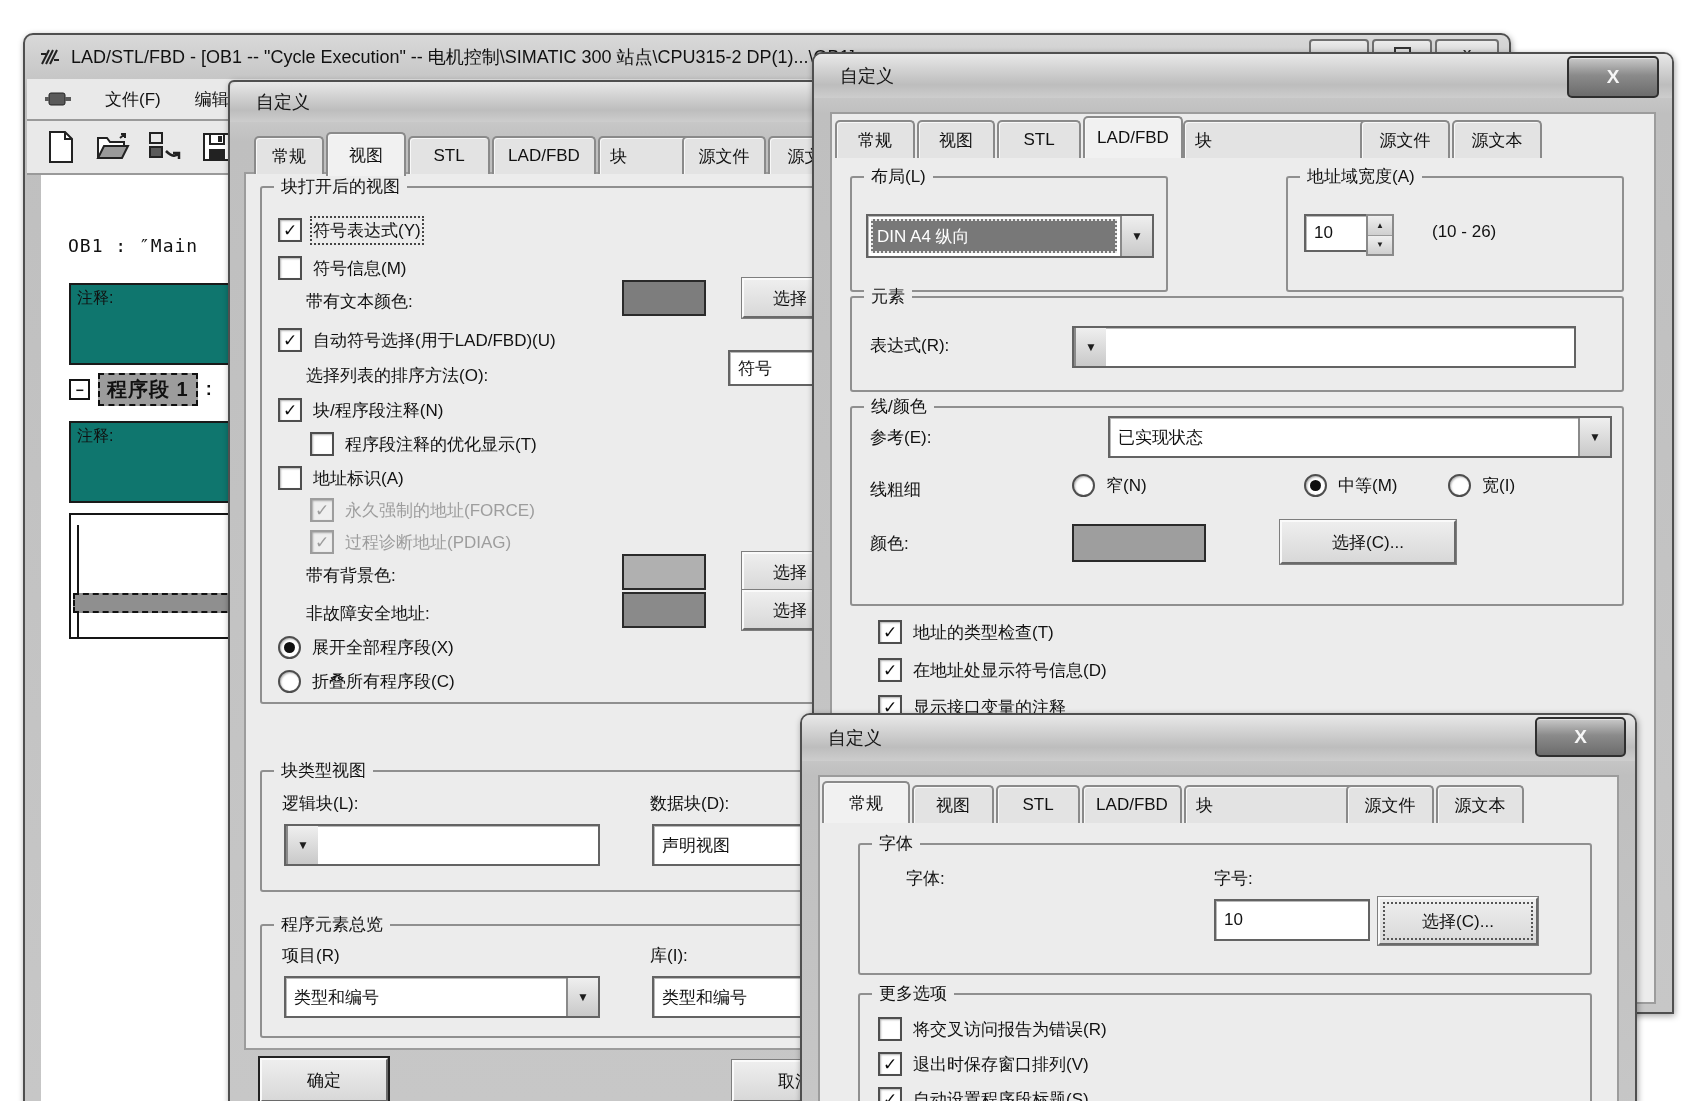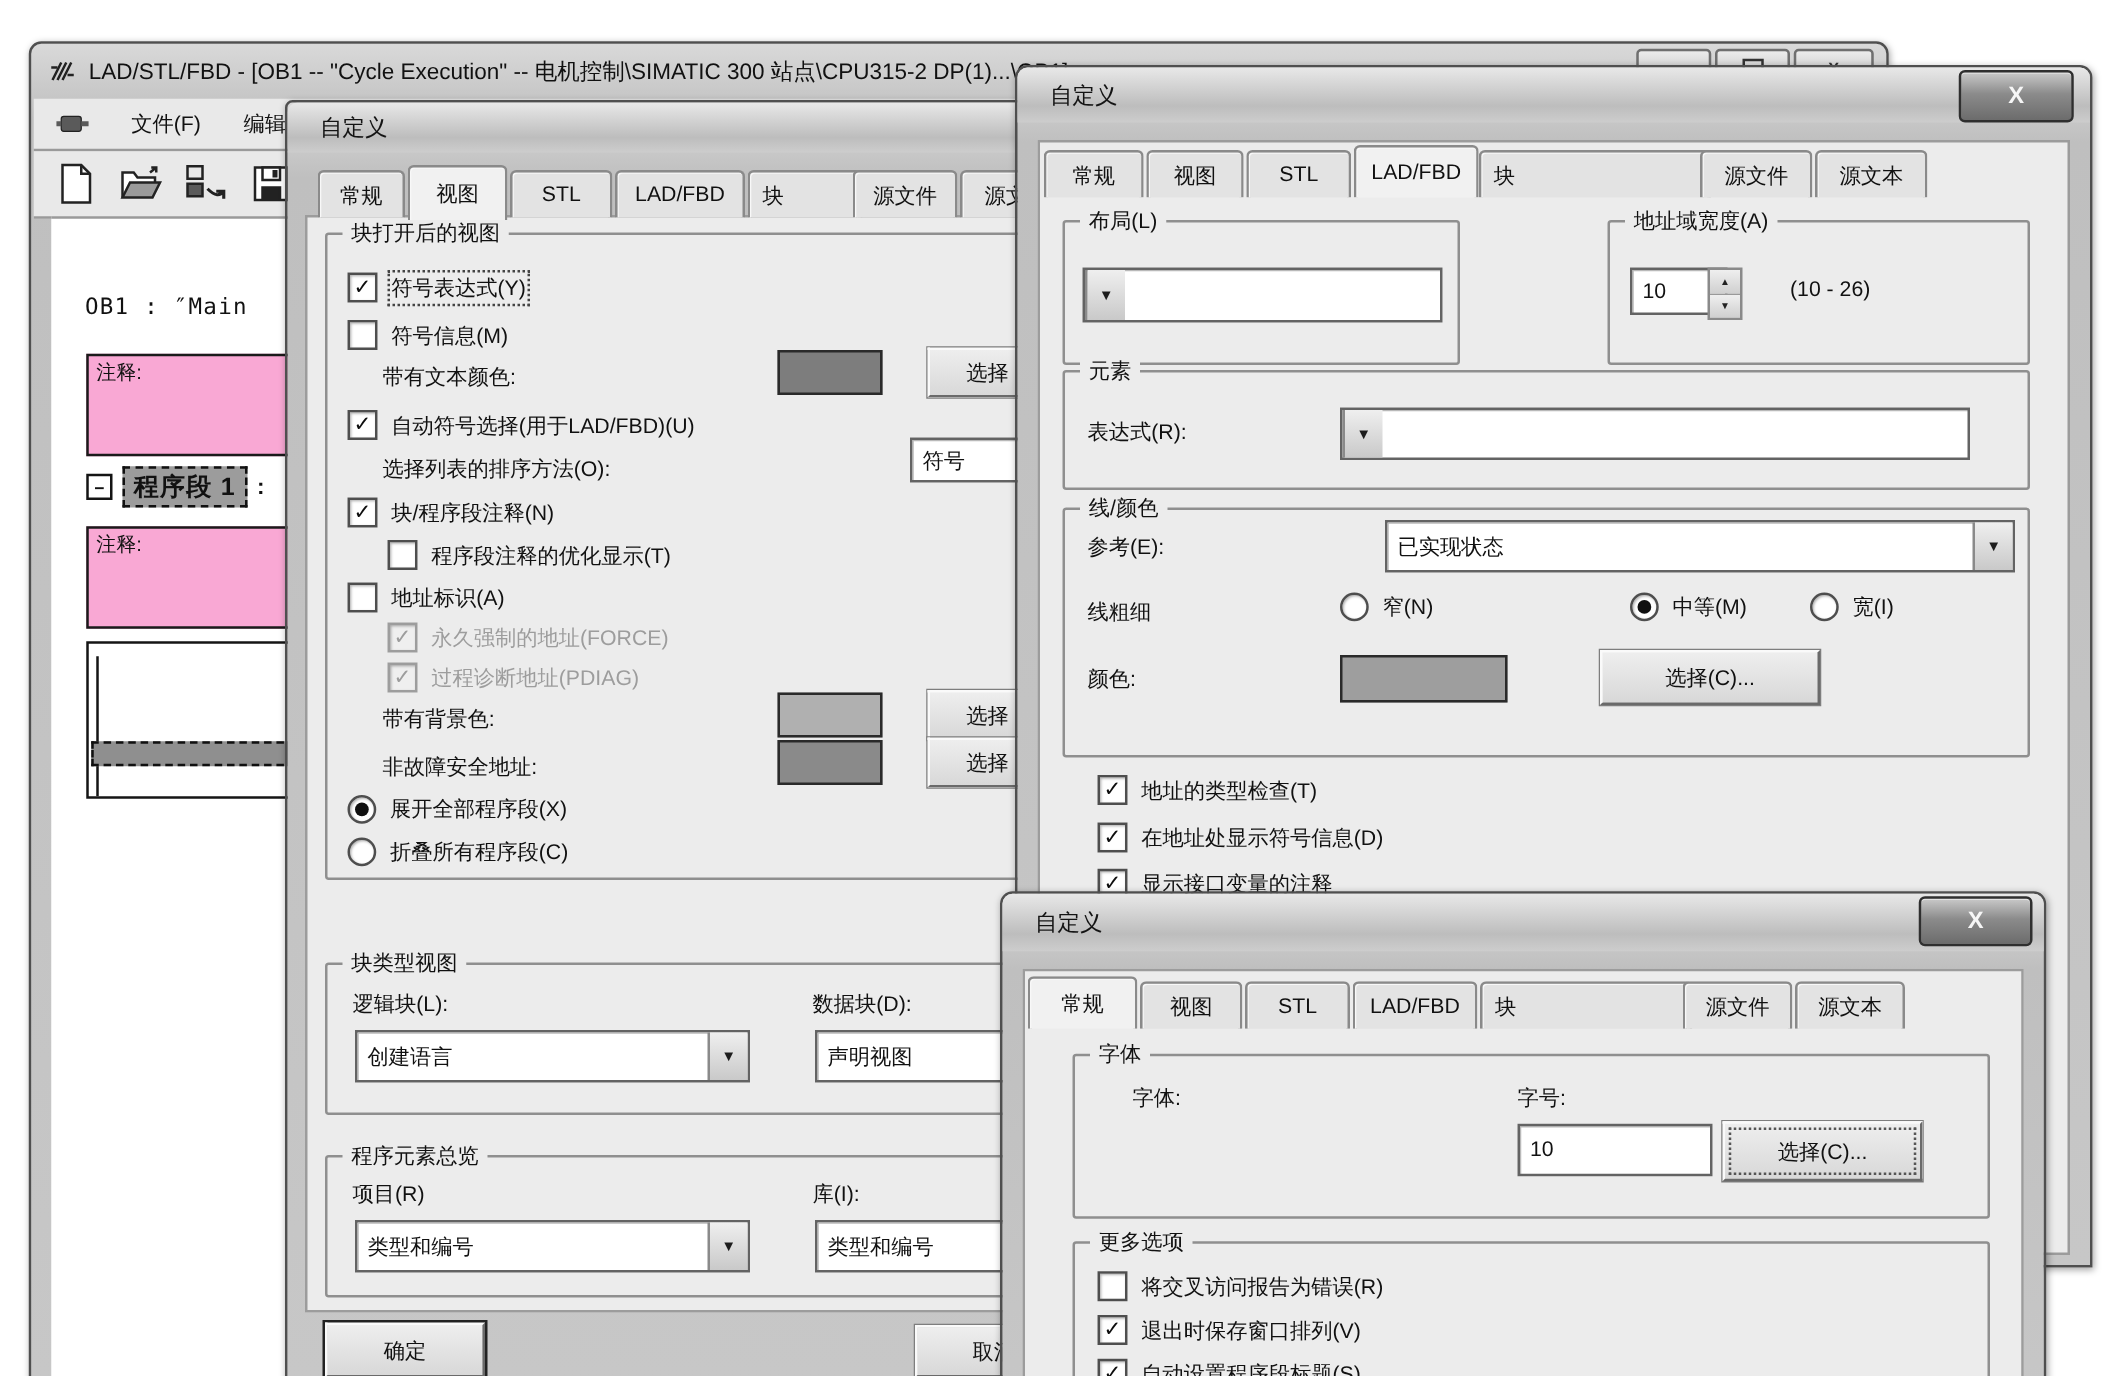--- a/index.html
+++ b/index.html
@@ -58,21 +58,21 @@
   
   .menubar{position:absolute;left:2px;right:2px;top:44px;height:40px;background:#e9e9e9;
            border-bottom:2px solid #9a9a9a;display:flex;align-items:center;gap:34px;padding-left:18px;font-size:17px;}
   .toolbar{position:absolute;left:2px;right:2px;top:86px;height:52px;background:#e9e9e9;
            border-bottom:2px solid #9a9a9a;display:flex;align-items:center;gap:16px;padding-left:16px;}
   .tbtn{width:36px;height:38px;display:flex;align-items:center;justify-content:center;}
   .tsep{width:2px;height:34px;background:#aaa;}
   .capbtn{position:absolute;height:26px;background:linear-gradient(#ececec,#bdbdbd);border:2px solid #6f6f6f;
           border-radius:4px;display:flex;align-items:center;justify-content:center;font-size:13px;color:#333;}
   .editor{position:absolute;left:16px;right:2px;top:138px;bottom:0;background:#fff;border-top:2px solid #9a9a9a;}
-  .commentbox{position:absolute;background:#f9a8d4;border:2px solid #1a1a1a;font-size:16px;padding:3px 6px;}
+  .commentbox{position:absolute;background:#0f766e;border:2px solid #1a1a1a;font-size:16px;padding:3px 6px;}
   .netlabel{background:#9c9c9c;border:2px dashed #101010;font-weight:bold;font-size:20px;padding:1px 7px;letter-spacing:1px;}
   .netbox{position:absolute;background:#fff;border:2px solid #151515;}
   .rail{position:absolute;left:6px;top:10px;bottom:0;width:2px;background:#151515;}
   .netbar{position:absolute;left:2px;right:2px;height:16px;background:#8f8f8f;border:2px dashed #101010;}
   .toggle{width:17px;height:17px;border:2px solid #141414;background:#fff;display:flex;align-items:center;
           justify-content:center;font-size:14px;font-weight:bold;line-height:0;}
 </style>
 </head>
 <body>
 
@@ -258,21 +258,20 @@
     <div class="radio" style="left:48px;top:588px;">
       <span class="rdot"></span>
       <span class="lbl">折叠所有程序段(C)</span>
     </div>
 
     <div class="group" style="left:30px;top:688px;width:724px;height:118px;">
       <span class="glabel">块类型视图</span>
     </div>
     <div class="abs lbl" style="left:52px;top:710px;">逻辑块(L):</div>
     <div class="combo" style="left:54px;top:742px;width:312px;height:38px;">
-      <span class="val">创建语言</span>
       <span class="arrowbtn">▼</span>
     </div>
     <div class="abs lbl" style="left:420px;top:710px;">数据块(D):</div>
     <div class="combo" style="left:422px;top:742px;width:270px;height:38px;">
       <span class="val">声明视图</span>
     </div>
 
     <div class="group" style="left:30px;top:842px;width:724px;height:110px;">
       <span class="glabel">程序元素总览</span>
     </div>
@@ -318,20 +317,21 @@
         <span>源文件</span>
       </div>
     <div class="tab" style="left:638px;top:66px;width:86px;">
         <span>源文本</span>
       </div>
 
     <div class="group" style="left:36px;top:122px;width:314px;height:112px;">
       <span class="glabel">布局(L)</span>
     </div>
     <div class="combo selhl" style="left:52px;top:160px;width:284px;height:40px;">
+      <span class="val">DIN A4 纵向</span>
       <span class="arrowbtn">▼</span>
     </div>
 
     <div class="group" style="left:472px;top:122px;width:334px;height:112px;">
       <span class="glabel">地址域宽度(A)</span>
     </div>
     <div class="field" style="left:490px;top:160px;width:58px;height:34px;">10</div>
     <div class="spin" style="left:552px;top:160px;height:38px;">
       <span>▲</span>
       <span>▼</span>

